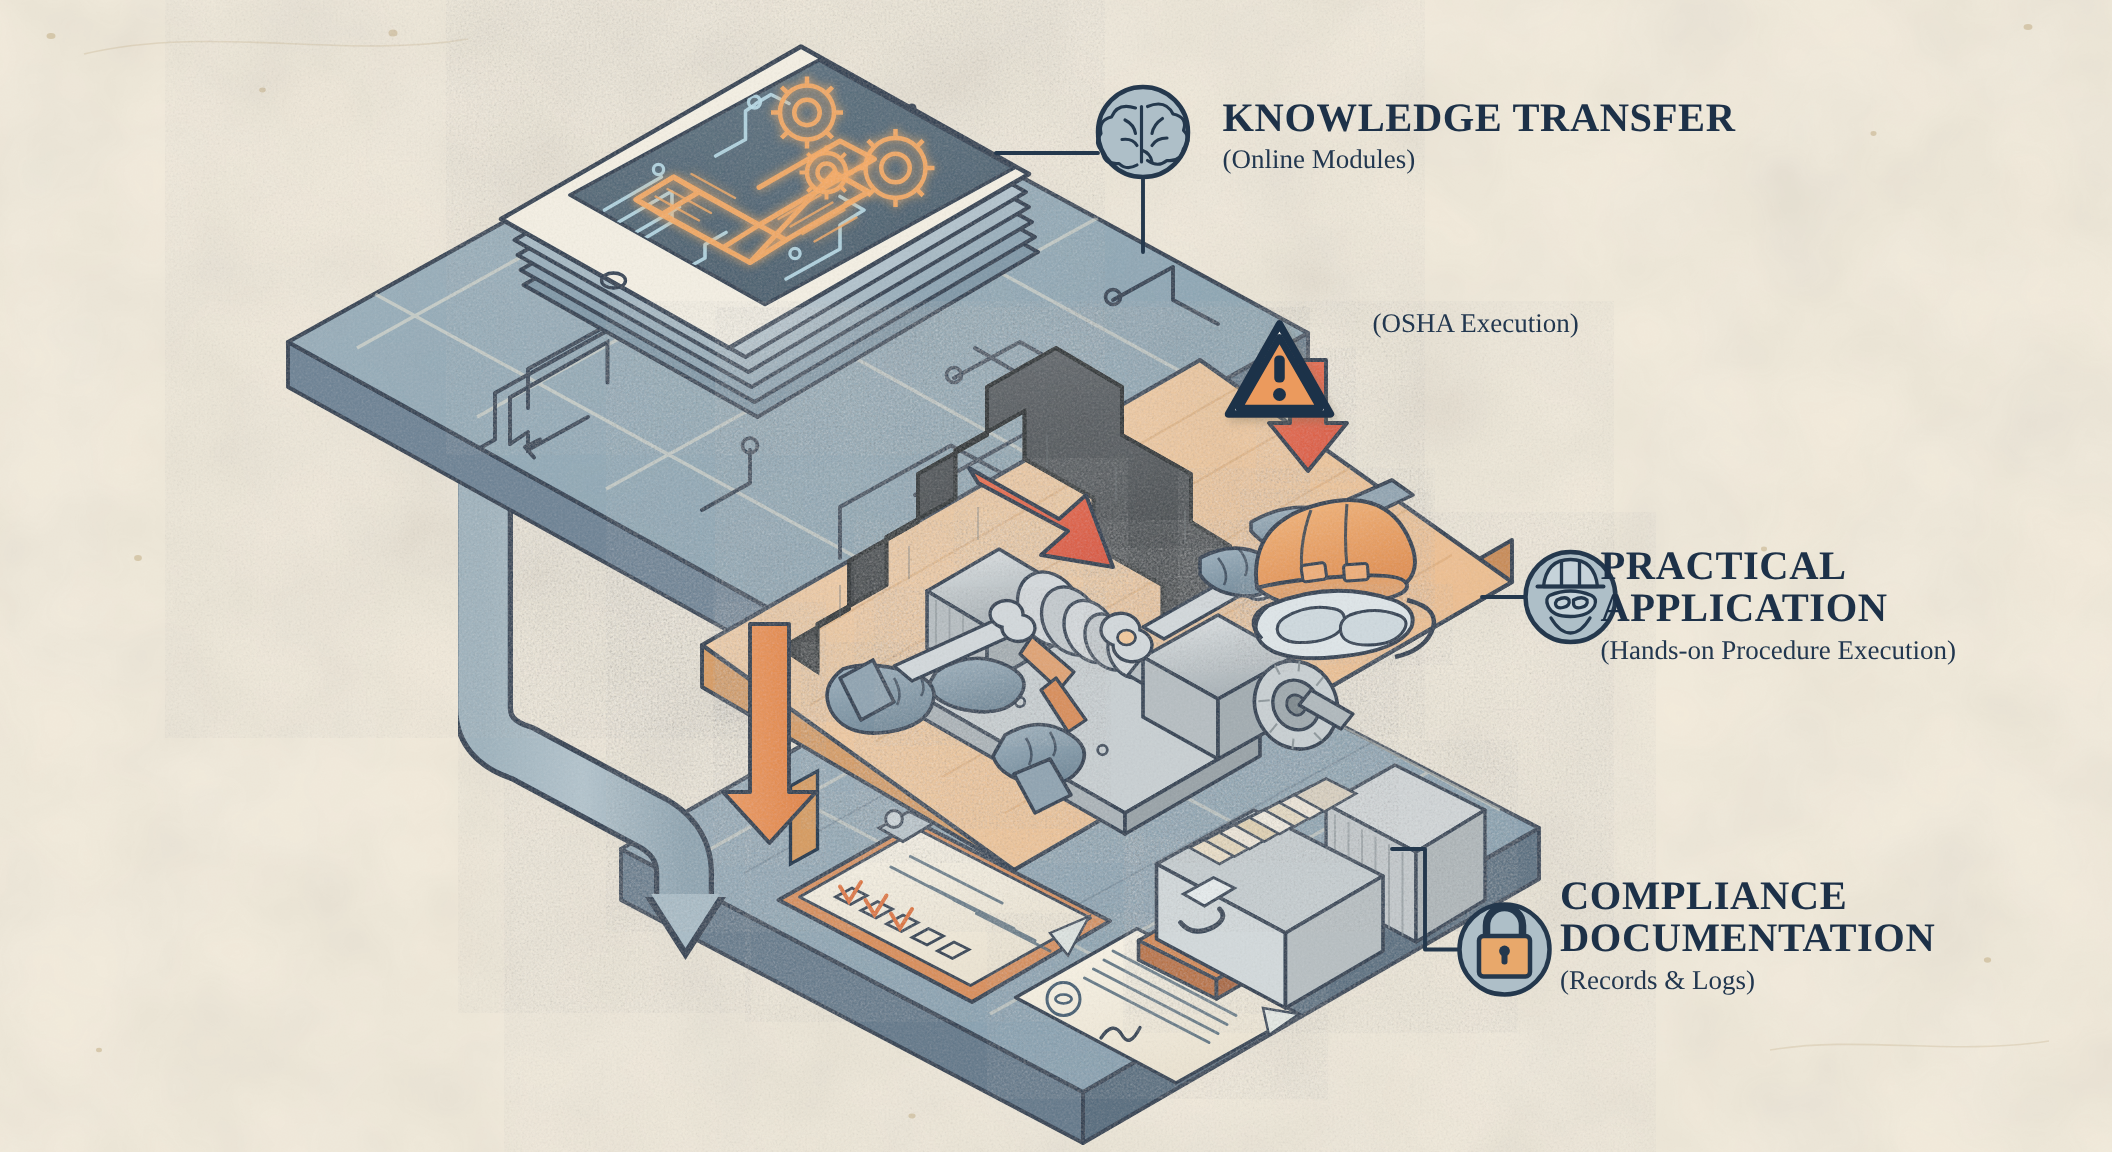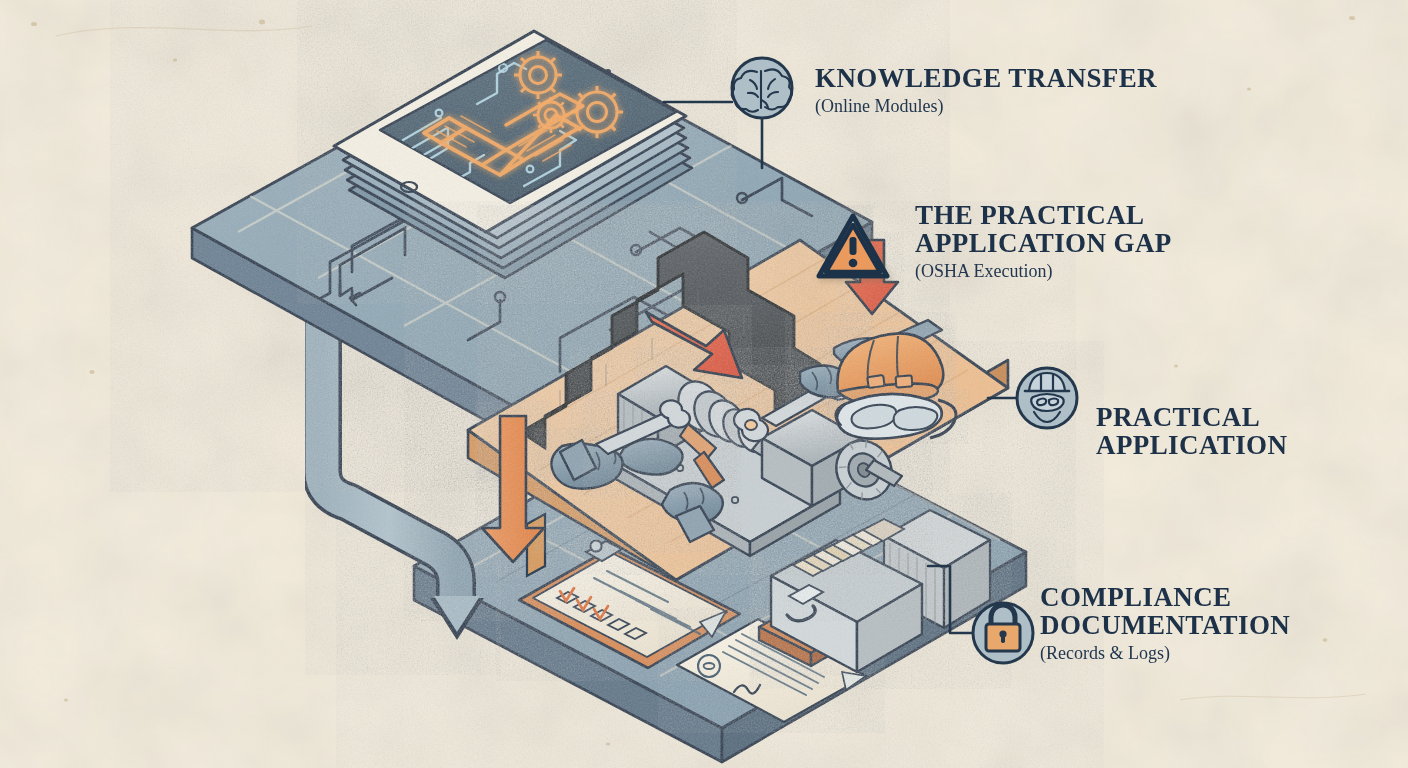--- a/index.html
+++ b/index.html
@@ -42,21 +42,21 @@
   .label-sub {
     font-weight: normal;
     font-size: 18px;
     line-height: 1.25;
     margin-top: 3px;
     color: #22374f;
     white-space: nowrap;
   }
   #label-knowledge { left: 815px; top: 64px; }
   #label-gap       { left: 915px; top: 201px; }
-  #label-practical { left: 1096px; top: 363px; margin-top: 40px; }
+  #label-practical { left: 1067px; top: 363px; }
   #label-compliance{ left: 1040px; top: 583px; }
 </style>
 </head>
 <body>
 
 <div id="stage">
 
   <div id="artboard">
   <svg viewBox="0 0 1408 768" xmlns="http://www.w3.org/2000/svg">
     <defs>
@@ -681,28 +681,27 @@
 
   </svg>
   </div>
 
   <div class="label-block" id="label-knowledge">
     <div class="label-title">KNOWLEDGE TRANSFER</div>
     <div class="label-sub">(Online Modules)</div>
   </div>
 
   <div class="label-block" id="label-gap">
-    <div class="label-title">THE PRACTICAL
-APPLICATION GAP</div>
     <div class="label-sub">(OSHA Execution)</div>
   </div>
 
   <div class="label-block" id="label-practical">
     <div class="label-title">PRACTICAL
 APPLICATION</div>
+    <div class="label-sub">(Hands-on Procedure Execution)</div>
   </div>
 
   <div class="label-block" id="label-compliance">
     <div class="label-title">COMPLIANCE
 DOCUMENTATION</div>
     <div class="label-sub">(Records &amp; Logs)</div>
   </div>
 
 </div>
 

